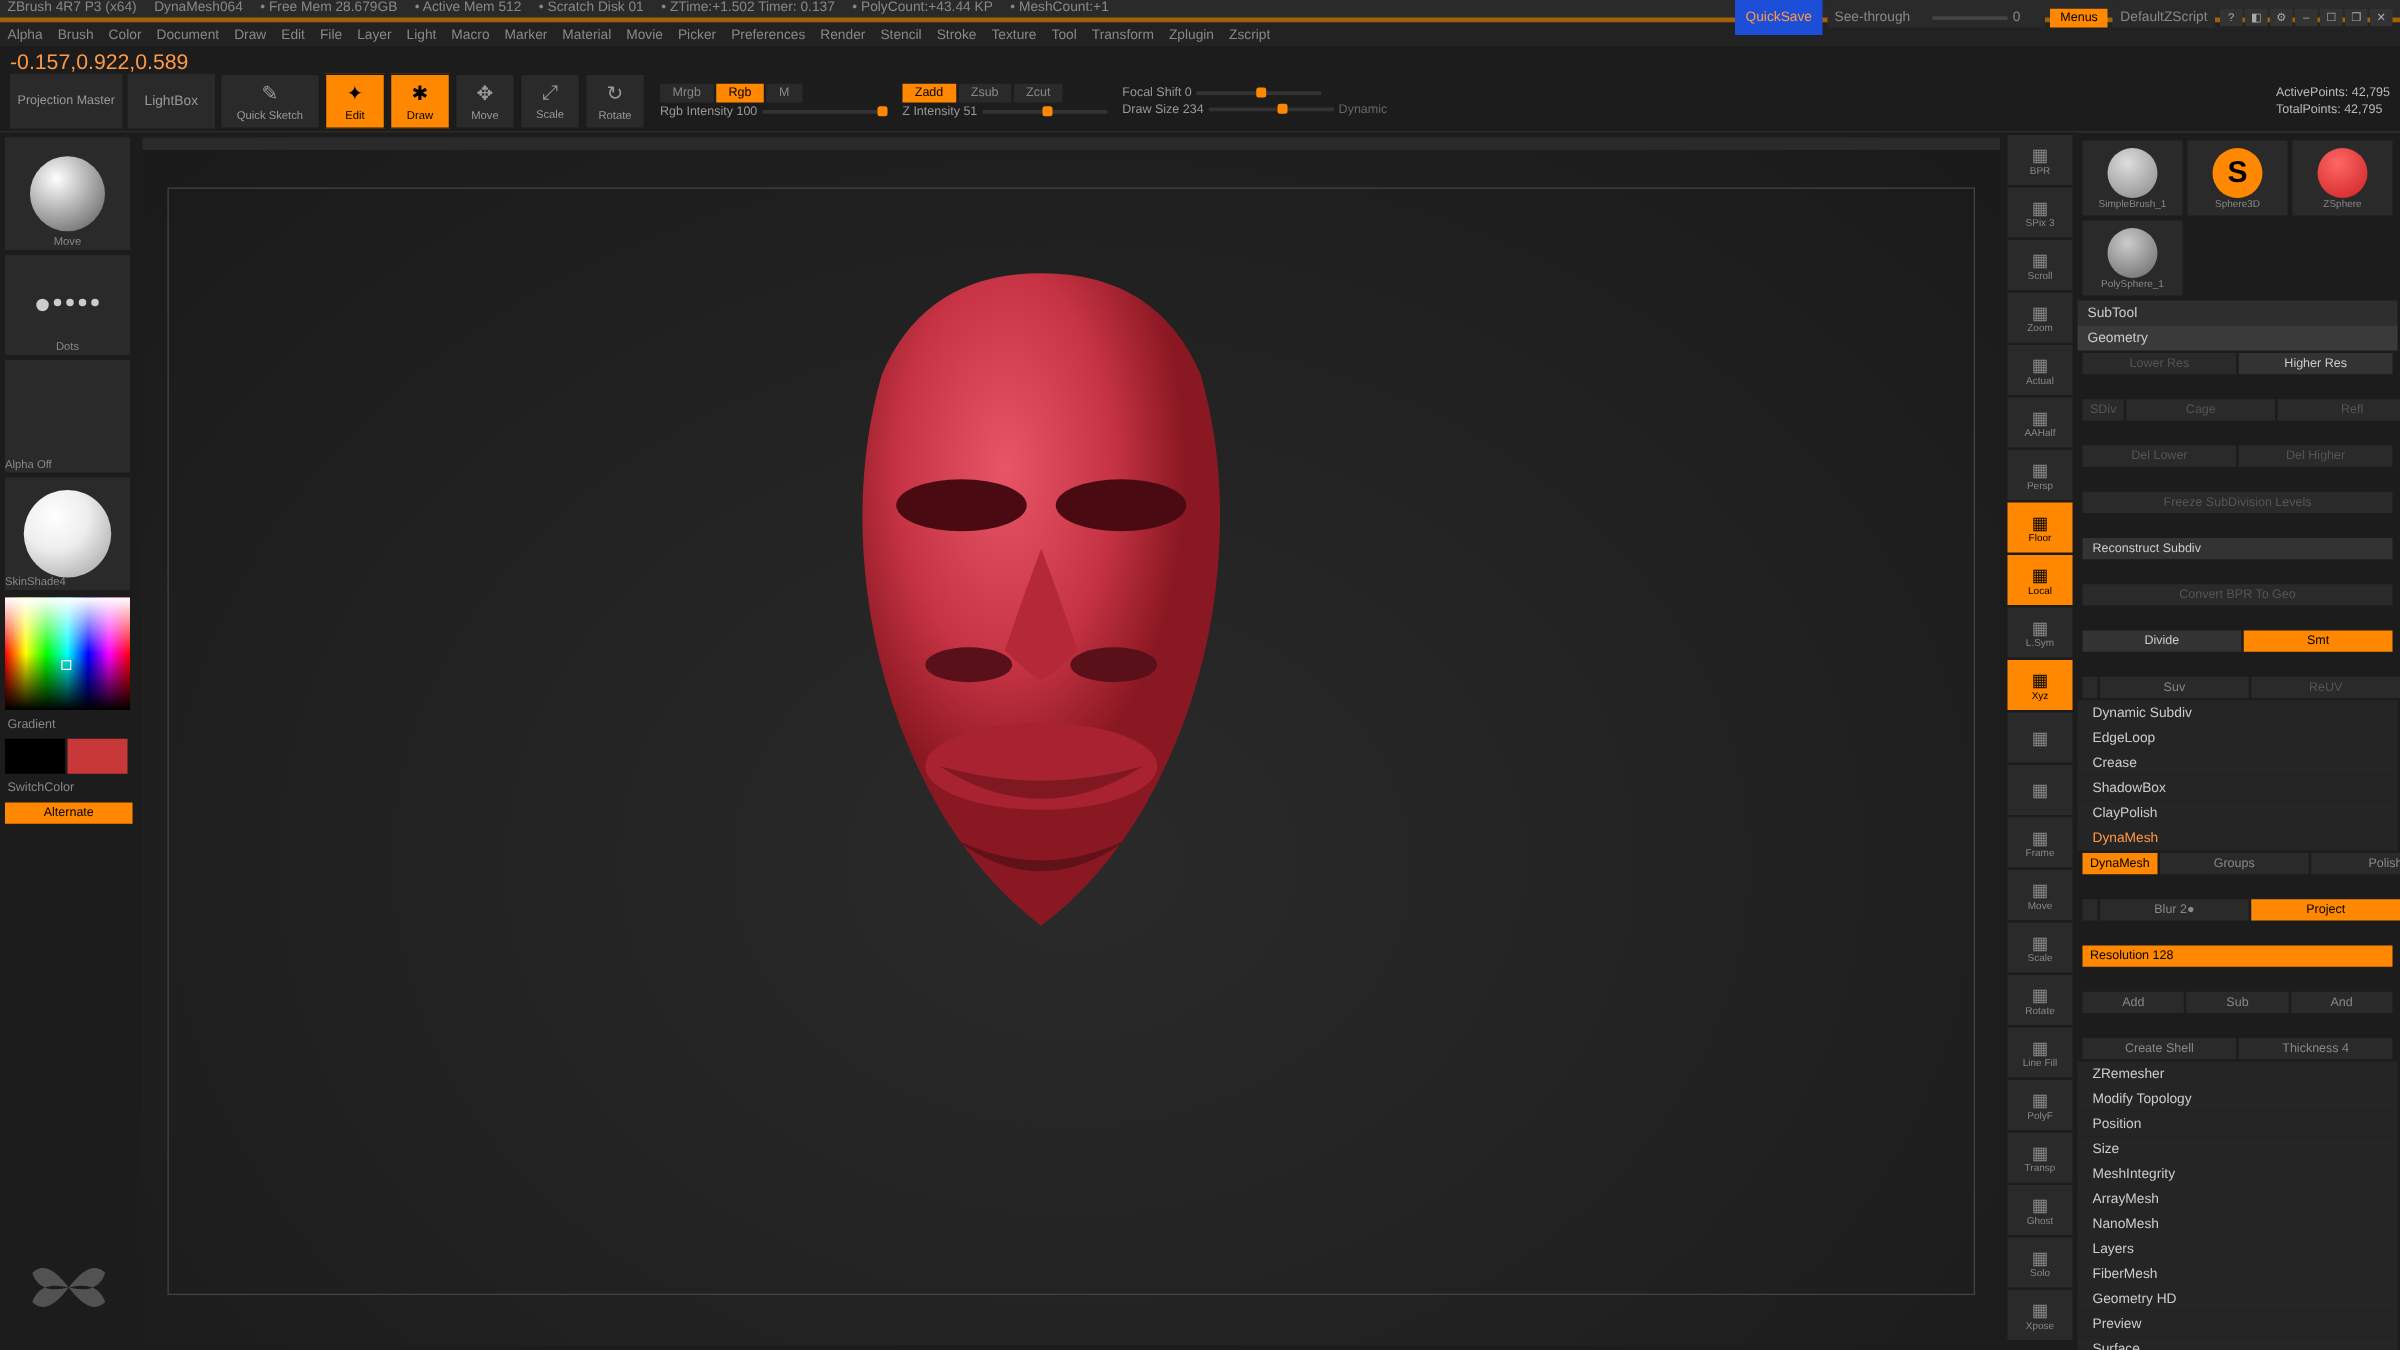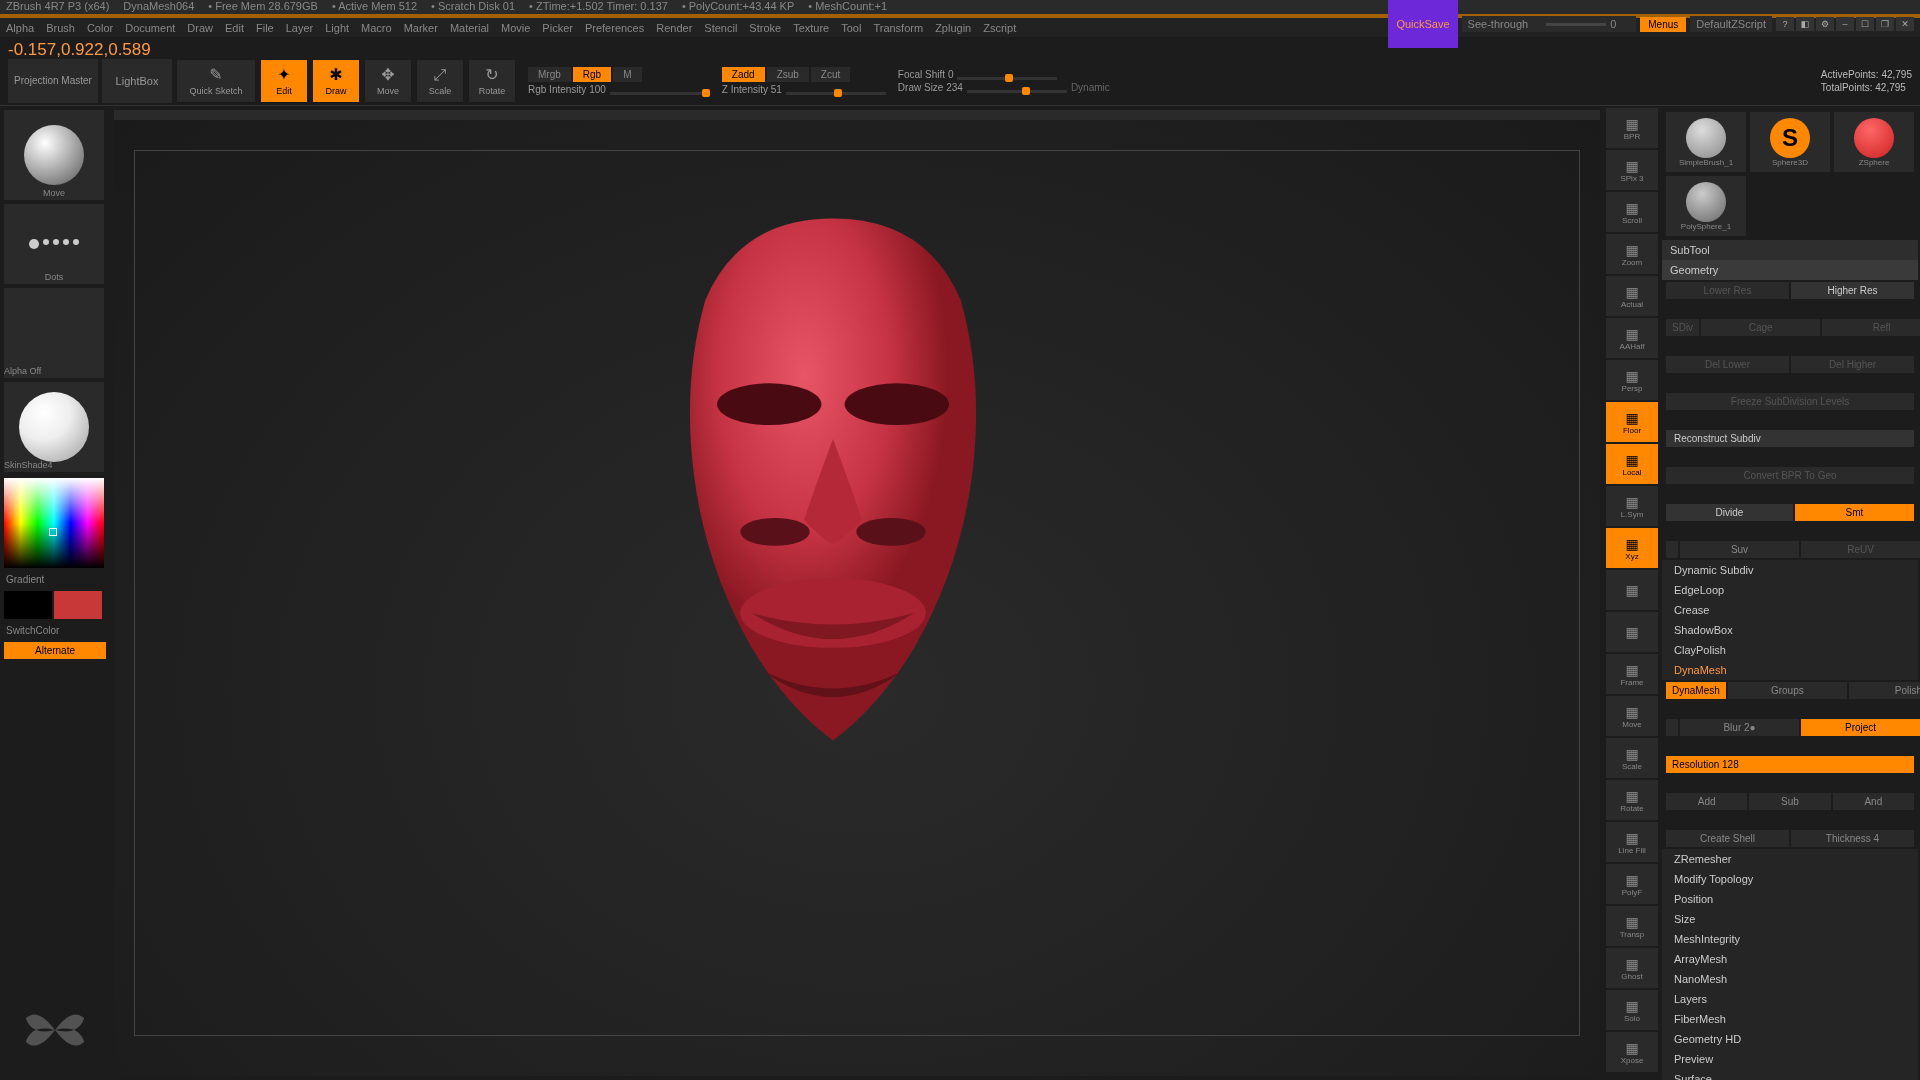--- a/index.html
+++ b/index.html
@@ -1,41 +1,41 @@
 <!DOCTYPE html>
 <html><head>
 <meta charset="utf-8">
 <style>
 *{margin:0;padding:0;box-sizing:border-box;font-family:Arial,sans-serif;user-select:none}
 body{background:#1c1c1c;color:#aaa;font-size:10px;overflow:hidden;width:1920px;height:1080px;position:relative}
 .title-bar{height:18px;background:#2a2a2a;display:flex;align-items:flex-start;padding:0 6px;border-bottom:4px solid #a16207}
 .title-bar span{margin-right:14px;color:#888;font-size:11px}
 .title-right{margin-left:auto;display:flex;align-items:center;gap:4px}
-.qsave{background:#6d28d9;padding:18px 8px;color:#ff9944;font-size:11px}
+.qsave{background:#1d4ed8;padding:8px 8px;color:#ff9944;font-size:11px}
 .seethru{background:#2a2a2a;padding:2px 6px;color:#888;display:flex;align-items:center}
 .seethru-bar{width:60px;height:3px;background:#444;margin:0 4px}
 .menus-btn{background:#ff8800;color:#000;padding:2px 8px;font-size:10px}
 .default-script{background:#2a2a2a;color:#888;padding:2px 6px;font-size:11px}
 .win-controls{display:flex;gap:2px}
 .win-btn{width:18px;height:14px;background:#333;display:flex;align-items:center;justify-content:center;color:#aaa;font-size:9px}
 .menu-bar{height:20px;background:#222;display:flex;align-items:center;padding:0 6px;border-bottom:1px solid #1a1a1a}
 .menu-bar span{margin-right:12px;color:#888;font-size:11px;cursor:pointer}
 .coord-bar{height:18px;background:#1c1c1c;padding:2px 8px;color:#ff9944;font-size:17px}
 .toolbar{height:50px;background:#1c1c1c;display:flex;align-items:center;padding:2px 8px;gap:4px;border-bottom:1px solid #333}
 .tool-btn{width:48px;height:44px;background:#2a2a2a;display:flex;flex-direction:column;align-items:center;justify-content:center;color:#999;font-size:9px;cursor:pointer;border:1px solid #1a1a1a}
 .tool-btn.wide{width:80px}
 .tool-btn.active{background:#ff8800;color:#000}
 .tool-btn .icon{font-size:16px;margin-bottom:2px}
 .proj-master{width:90px;height:44px;background:#2a2a2a;display:flex;align-items:center;justify-content:center;text-align:center;font-size:10px;color:#999;line-height:1.2}
 .lightbox{width:70px;height:44px;background:#2a2a2a;display:flex;align-items:center;justify-content:center;font-size:11px;color:#999}
 .mode-group{display:flex;flex-direction:column;gap:2px;margin-left:8px}
 .mode-row{display:flex;gap:2px;align-items:center}
 .mode-btn{padding:2px 10px;font-size:10px;background:#2a2a2a;color:#888;cursor:pointer}
 .mode-btn.active{background:#ff8800;color:#000}
-.slider-group{display:flex;align-items:flex-end;gap:4px;font-size:10px;color:#999}
+.slider-group{display:flex;align-items:center;gap:4px;font-size:10px;color:#999}
 .slider-bar{width:100px;height:3px;background:#333;position:relative}
 .slider-knob{position:absolute;width:8px;height:8px;background:#ff8800;top:-3px;border-radius:2px}
 .stats{margin-left:auto;display:flex;flex-direction:column;font-size:10px;color:#bbb;gap:2px}
 .main-area{display:flex;height:calc(100% - 106px)}
 .left-panel{width:110px;background:#1c1c1c;padding:4px;display:flex;flex-direction:column;gap:4px}
 .brush-preview{width:100px;height:90px;background:#2a2a2a;display:flex;align-items:center;justify-content:center;position:relative}
 .brush-sphere{width:60px;height:60px;border-radius:50%;background:radial-gradient(circle at 35% 30%,#fff,#bbb 40%,#555)}
 .brush-label{position:absolute;bottom:2px;font-size:9px;color:#888}
 .stroke-preview{width:100px;height:80px;background:#2a2a2a;display:flex;align-items:center;justify-content:center;position:relative}
 .dots-preview{display:flex;gap:4px}

